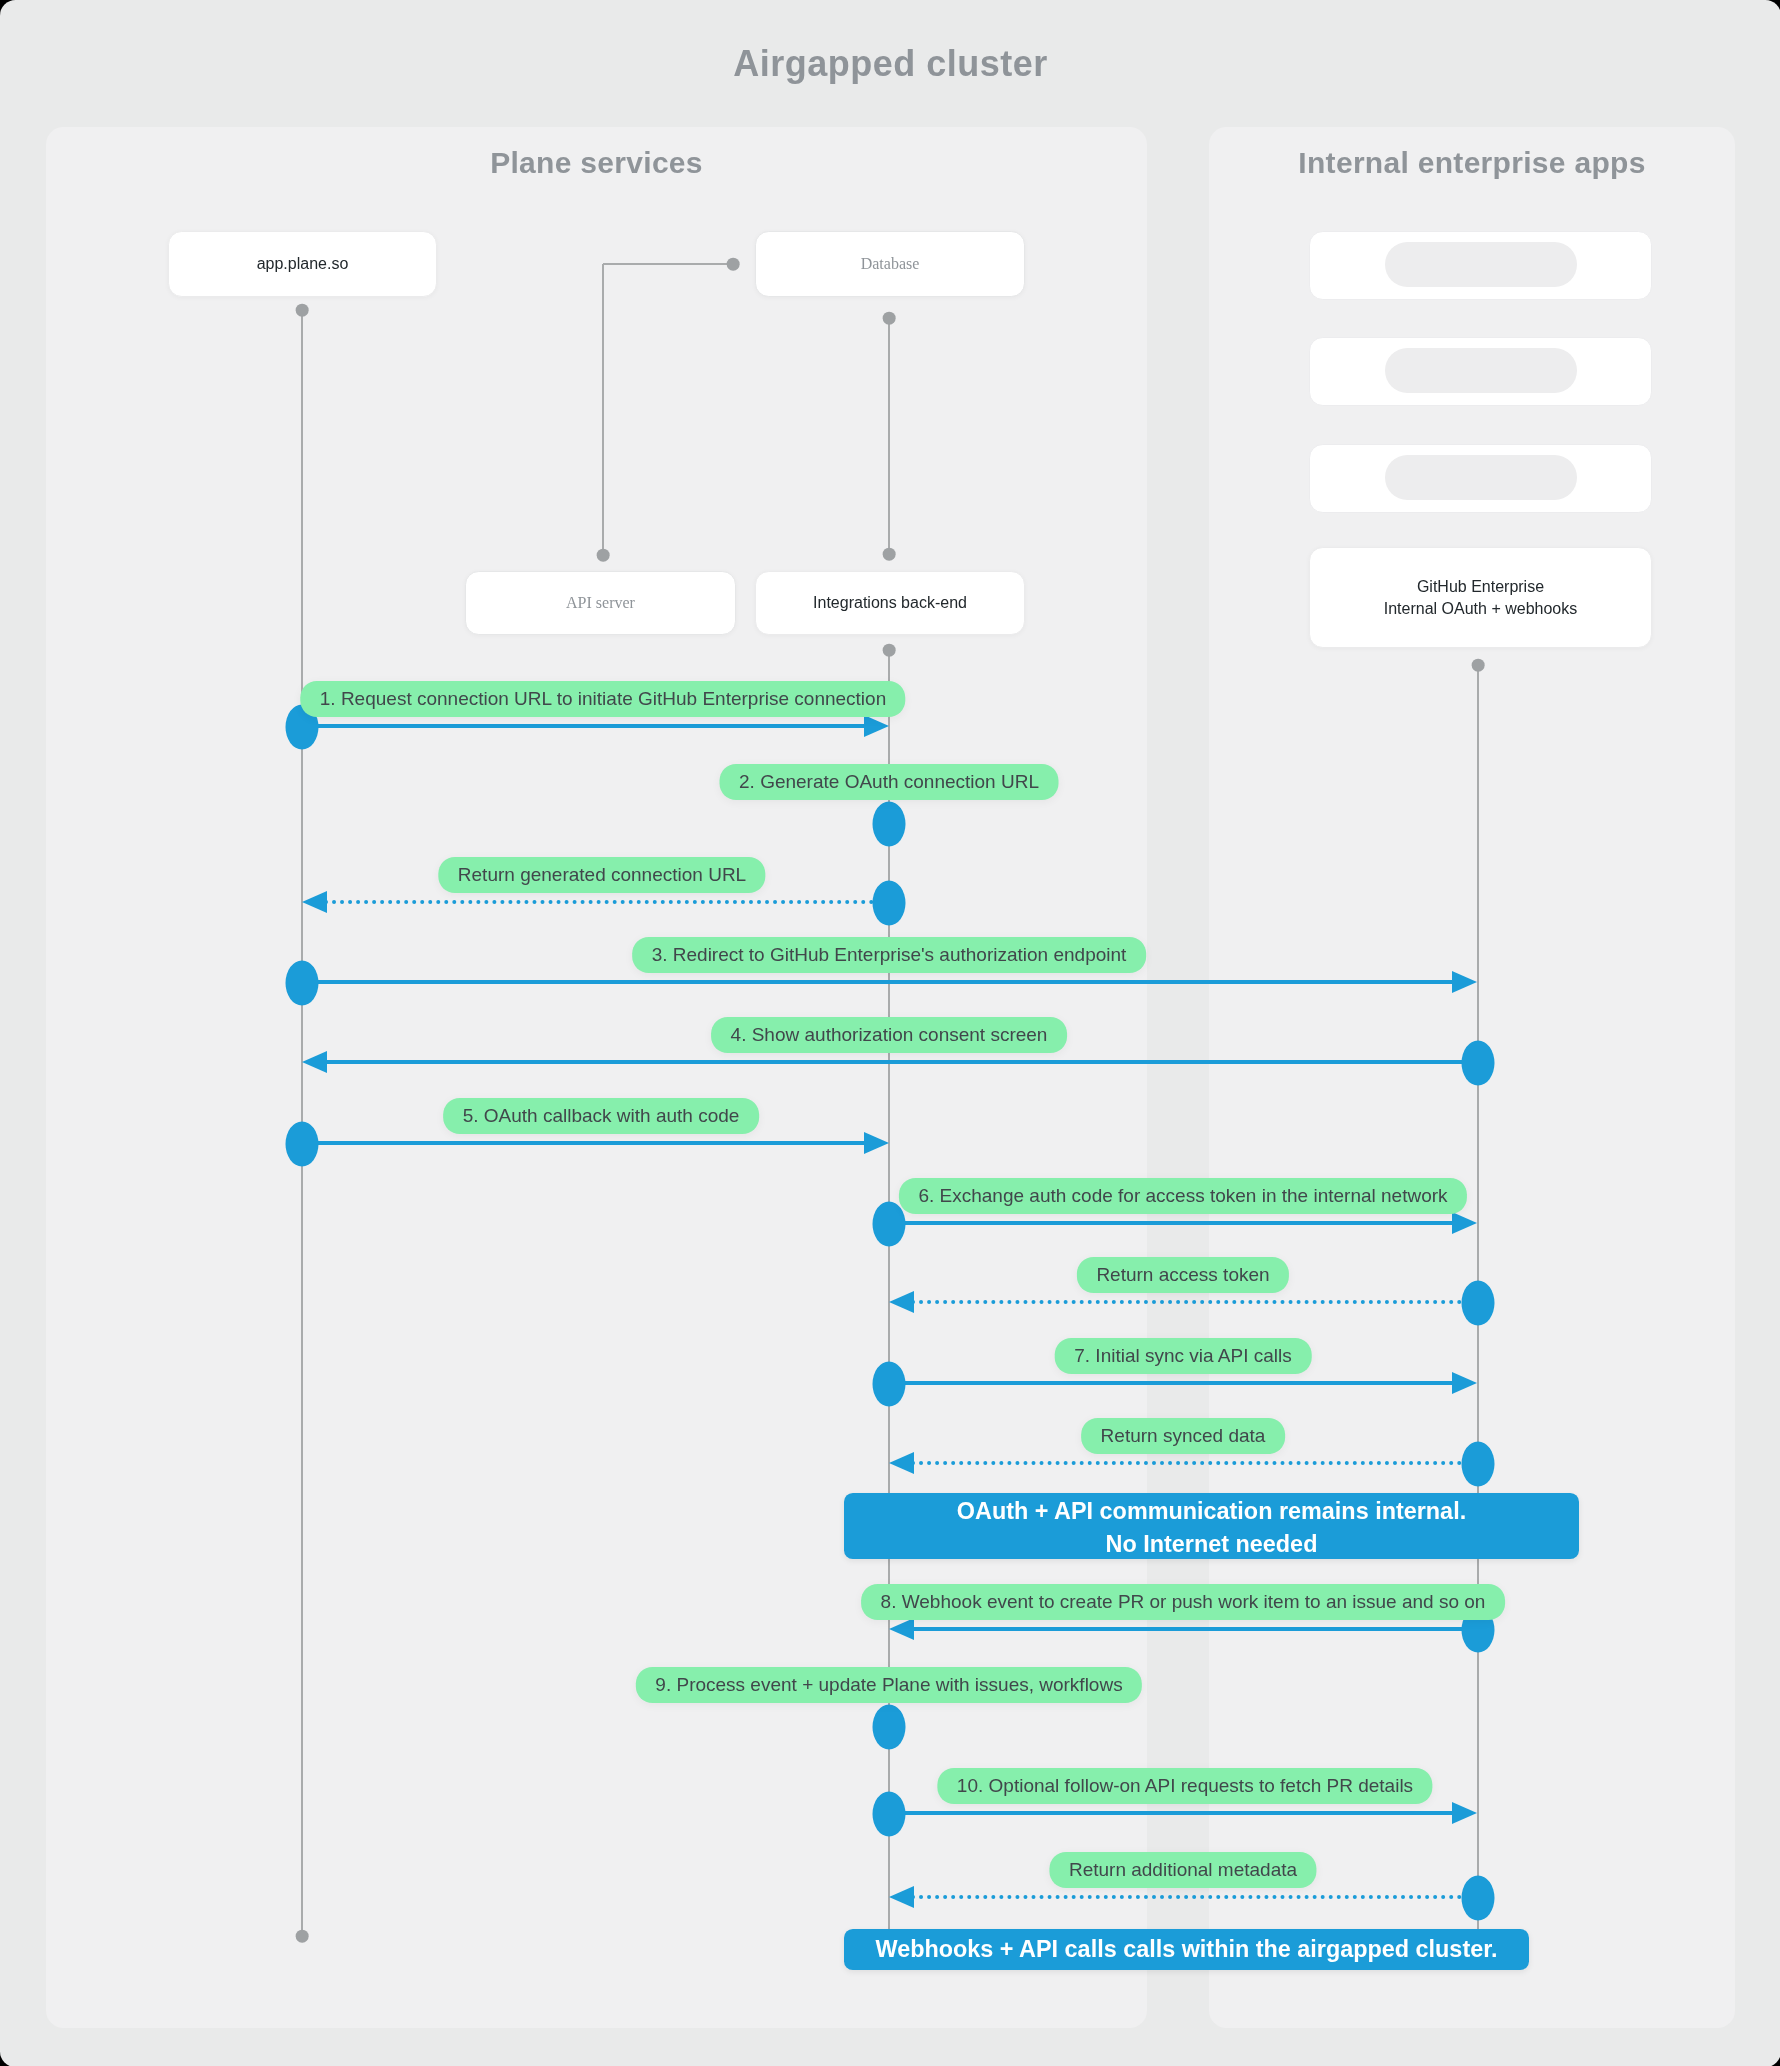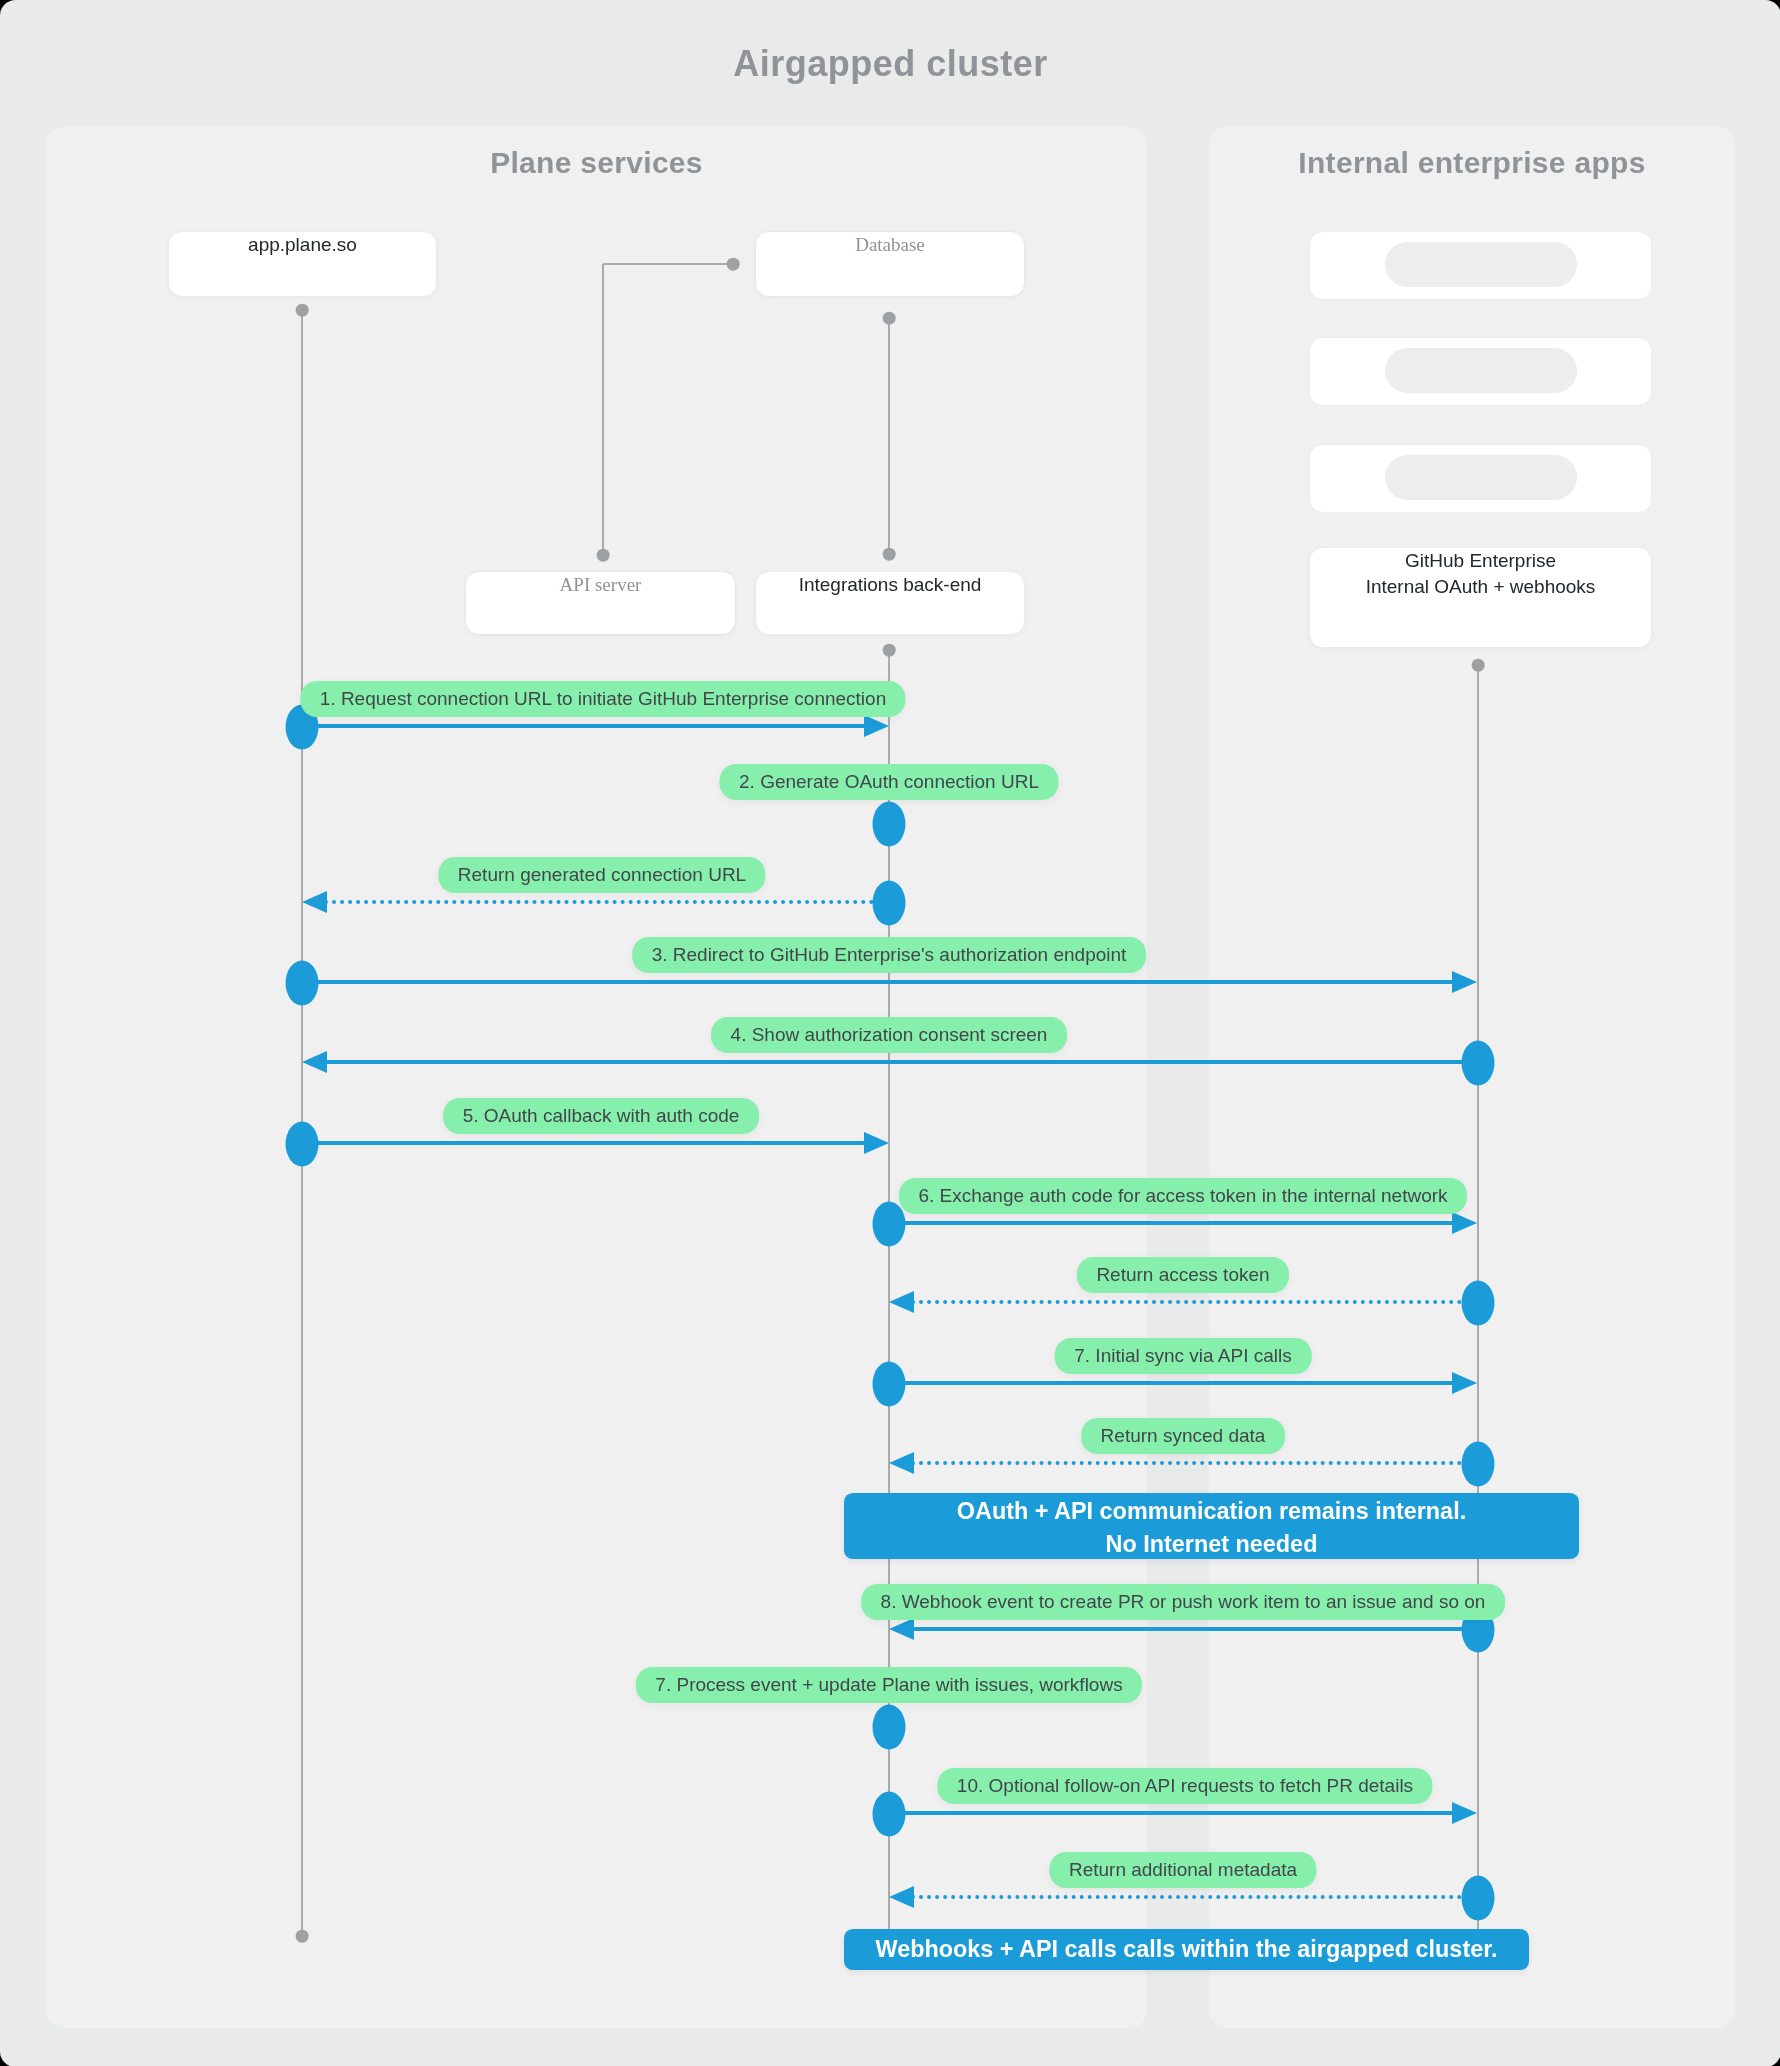--- a/index.html
+++ b/index.html
@@ -16,22 +16,22 @@
     position:relative;width:1781px;height:2067px;background:var(--outer);
     border-radius:15.6px;overflow:hidden;
     font-family:"Liberation Sans","DejaVu Sans",sans-serif;
   }
   .main-title{position:absolute;top:43px;left:0;width:100%;text-align:center;
     font-size:36px;font-weight:600;color:var(--gray-text);letter-spacing:0.5px;}
   .panel{position:absolute;top:127px;height:1901px;background:var(--panel);border-radius:17.6px;}
   .panel-title{position:absolute;top:146px;font-size:30px;font-weight:600;color:var(--gray-text);
     text-align:center;letter-spacing:0.3px;z-index:1;}
   .box{position:absolute;background:#fff;border:1.5px solid #ebebec;border-radius:13.7px;
-    display:flex;flex-direction:column;align-items:center;justify-content:flex-start;
-    font-size:19px;color:var(--dark-text);z-index:4;box-shadow:0 1px 4.9px rgba(0,0,0,.04);
+    display:flex;flex-direction:column;align-items:center;justify-content:center;
+    font-size:16px;color:var(--dark-text);z-index:4;box-shadow:0 1px 4.9px rgba(0,0,0,.04);
     text-align:center;line-height:1.35;}
   .box.ghost{background:#ffffff;border-color:#e6e7e8;color:var(--gray-text);font-family:Liberation Serif, serif;}
   .skel-card{position:absolute;width:341px;height:67px;background:#fff;border-radius:13.7px;
     border:1.5px solid #ececee;z-index:2;}
   .skel-pill{width:192px;height:45px;background:#ededee;border-radius:22.4px;margin:9.8px auto 0 auto;}
   .lifeline{position:absolute;width:2px;background:var(--gray-line);z-index:1;}
   .hline{position:absolute;height:2px;background:var(--gray-line);z-index:1;}
   .gdot{position:absolute;width:12.7px;height:12.7px;border-radius:50%;background:var(--gray-dot);
     transform:translate(-50%,-50%);z-index:2;}
   .pill{position:absolute;transform:translateX(-50%);background:#86efac;border-radius:16.6px;
@@ -157,21 +157,21 @@
   <div class="banner" style="left:844px;top:1493px;width:735px;height:66px;line-height:1.42;padding-top:2px;box-sizing:border-box;">
     <div>OAuth + API communication remains internal.</div>
     <div>No Internet needed</div>
   </div>
 
   <div class="pill" style="left:1183px;top:1584px;">8. Webhook event to create PR  or push work item to an issue  and so on</div>
   <div class="bdot" style="left:1478px;top:1630px;"></div>
   <div class="aline" style="left:911px;top:1627px;width:567px;"></div>
   <div class="ahead left" style="left:889px;top:1618px;"></div>
 
-  <div class="pill" style="left:889px;top:1667px;">7. Process event + update Plane with issues, workflows</div>
+  <div class="pill" style="left:889px;top:1667px;">9. Process event + update Plane with issues, workflows</div>
   <div class="bdot" style="left:889px;top:1727px;"></div>
 
   <div class="pill" style="left:1185px;top:1768px;">10. Optional follow-on API requests to fetch PR details</div>
   <div class="bdot" style="left:889px;top:1814px;"></div>
   <div class="aline" style="left:889px;top:1811px;width:569px;"></div>
   <div class="ahead right" style="left:1452px;top:1802px;"></div>
 
   <div class="pill" style="left:1183px;top:1852px;">Return additional metadata</div>
   <div class="bdot" style="left:1478px;top:1898px;"></div>
   <div class="aline dashed" style="left:911px;top:1895px;width:567px;"></div>

